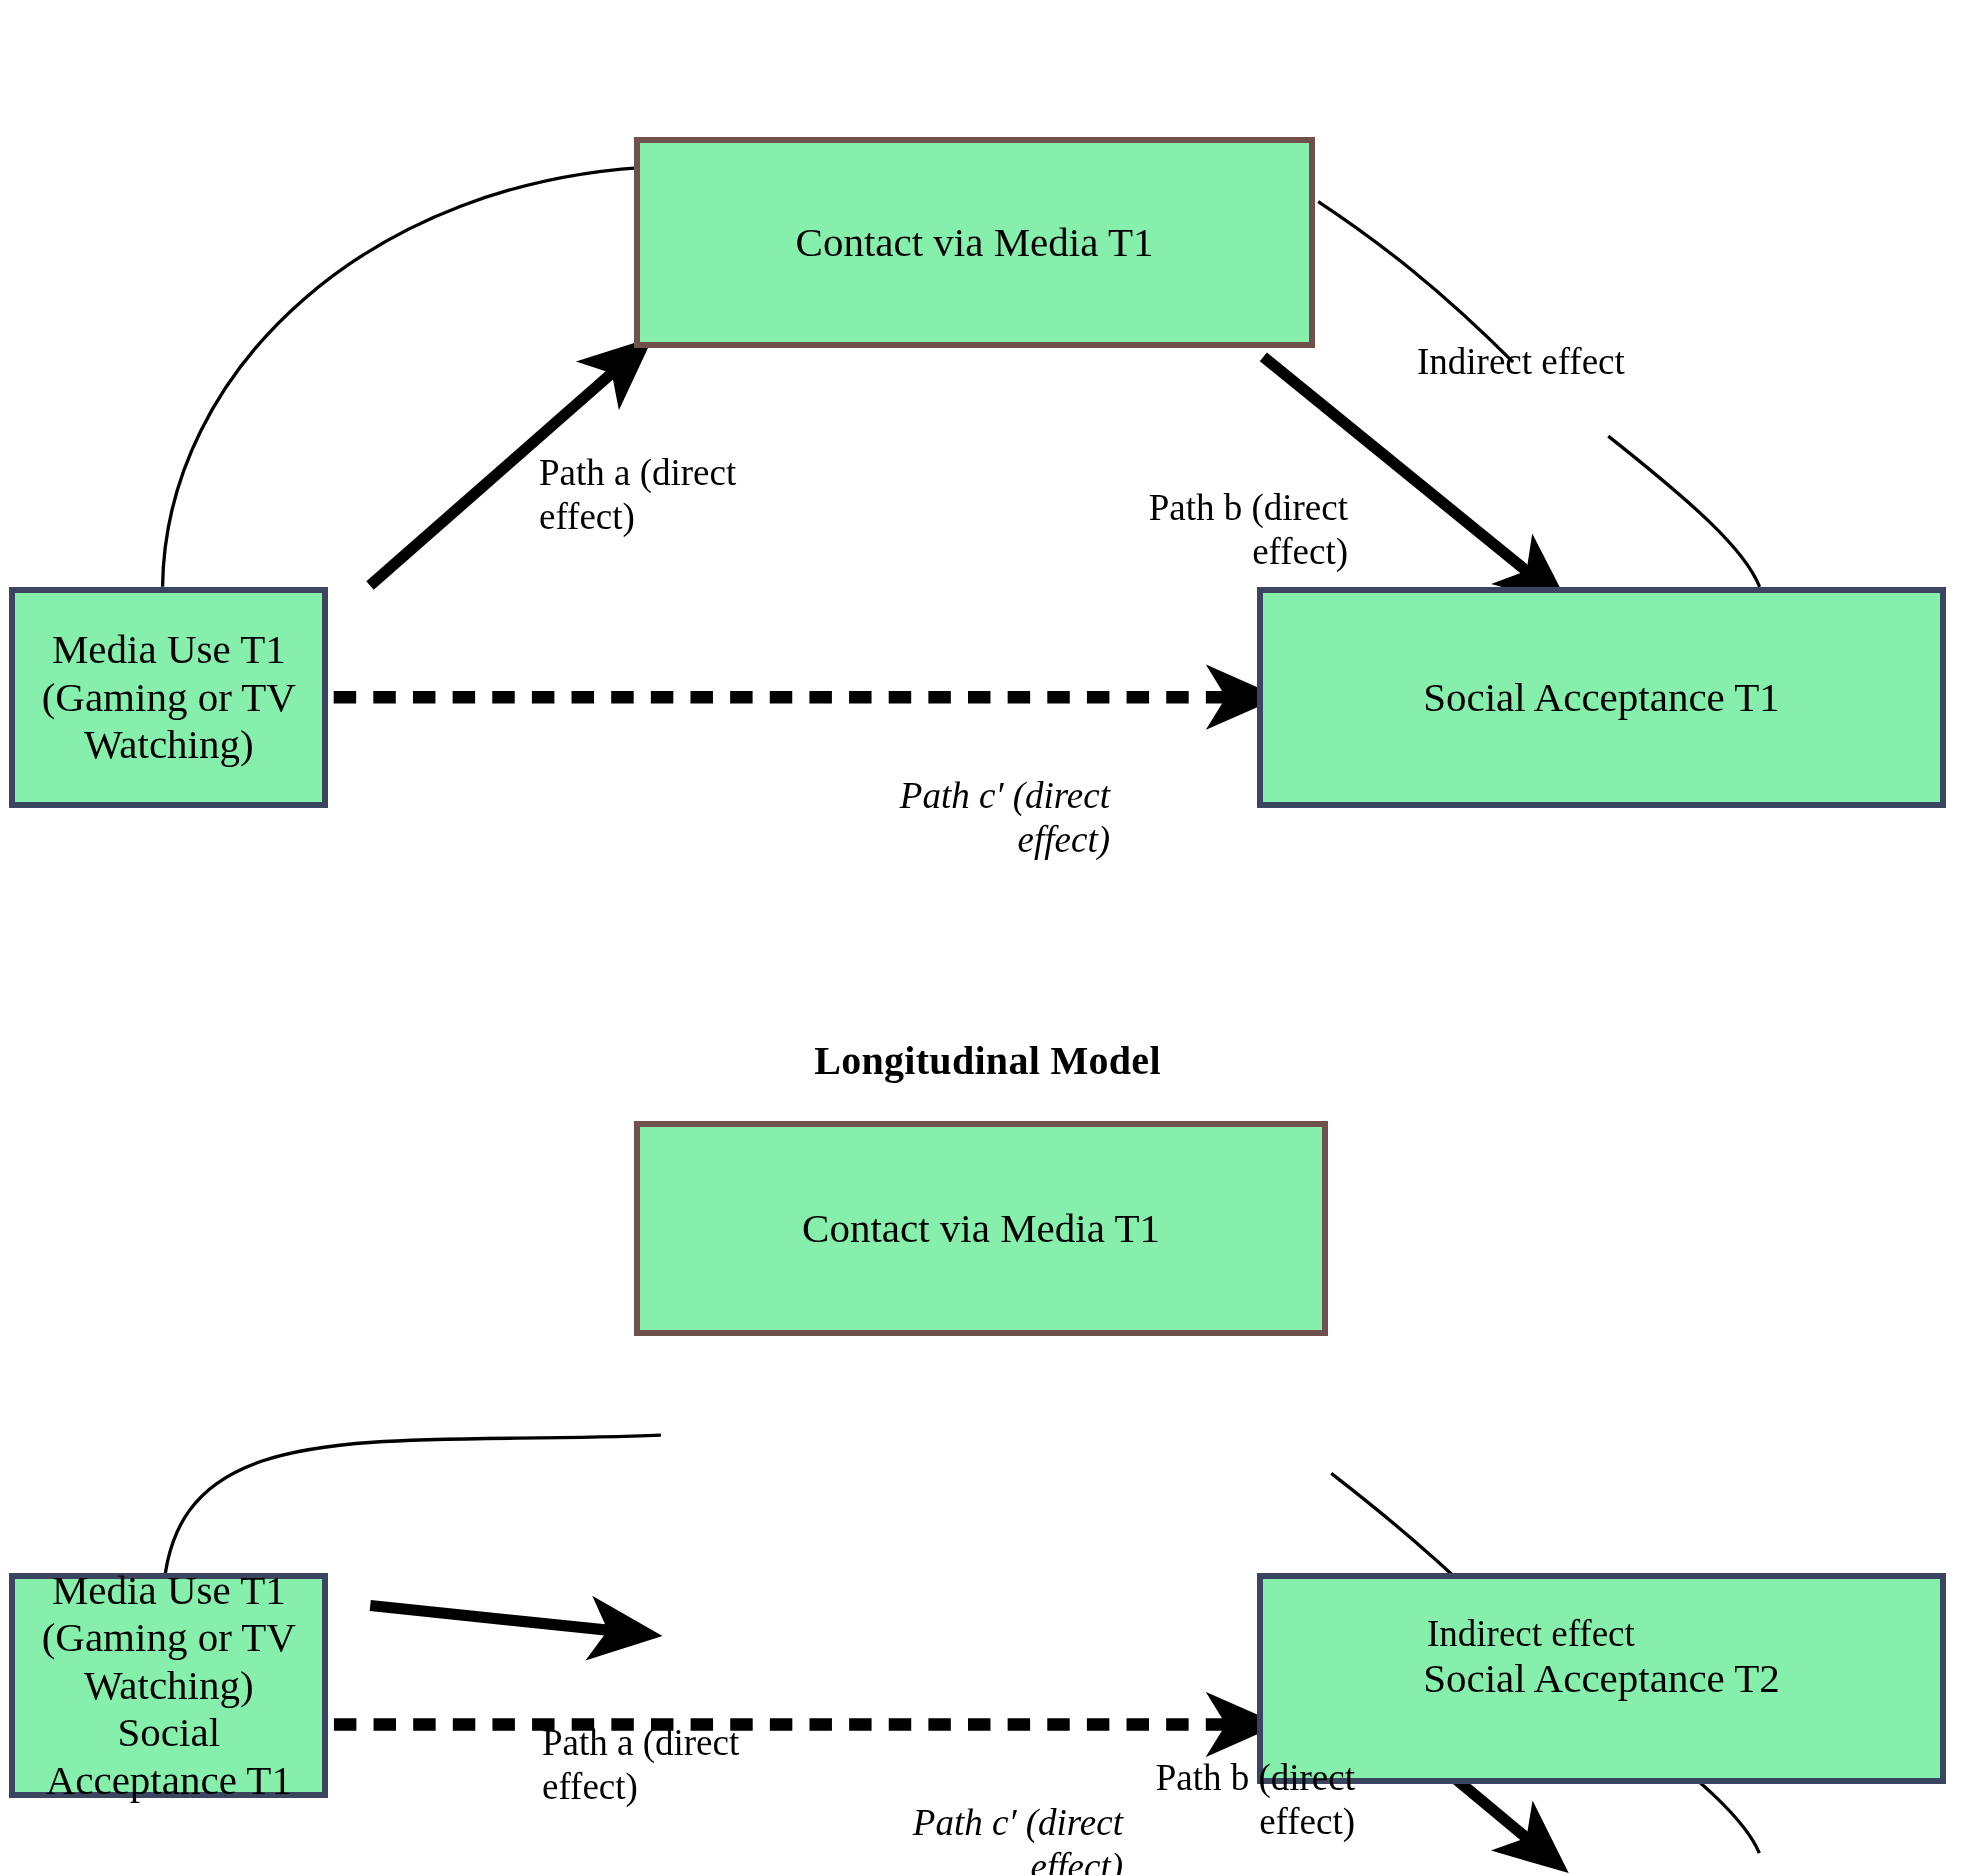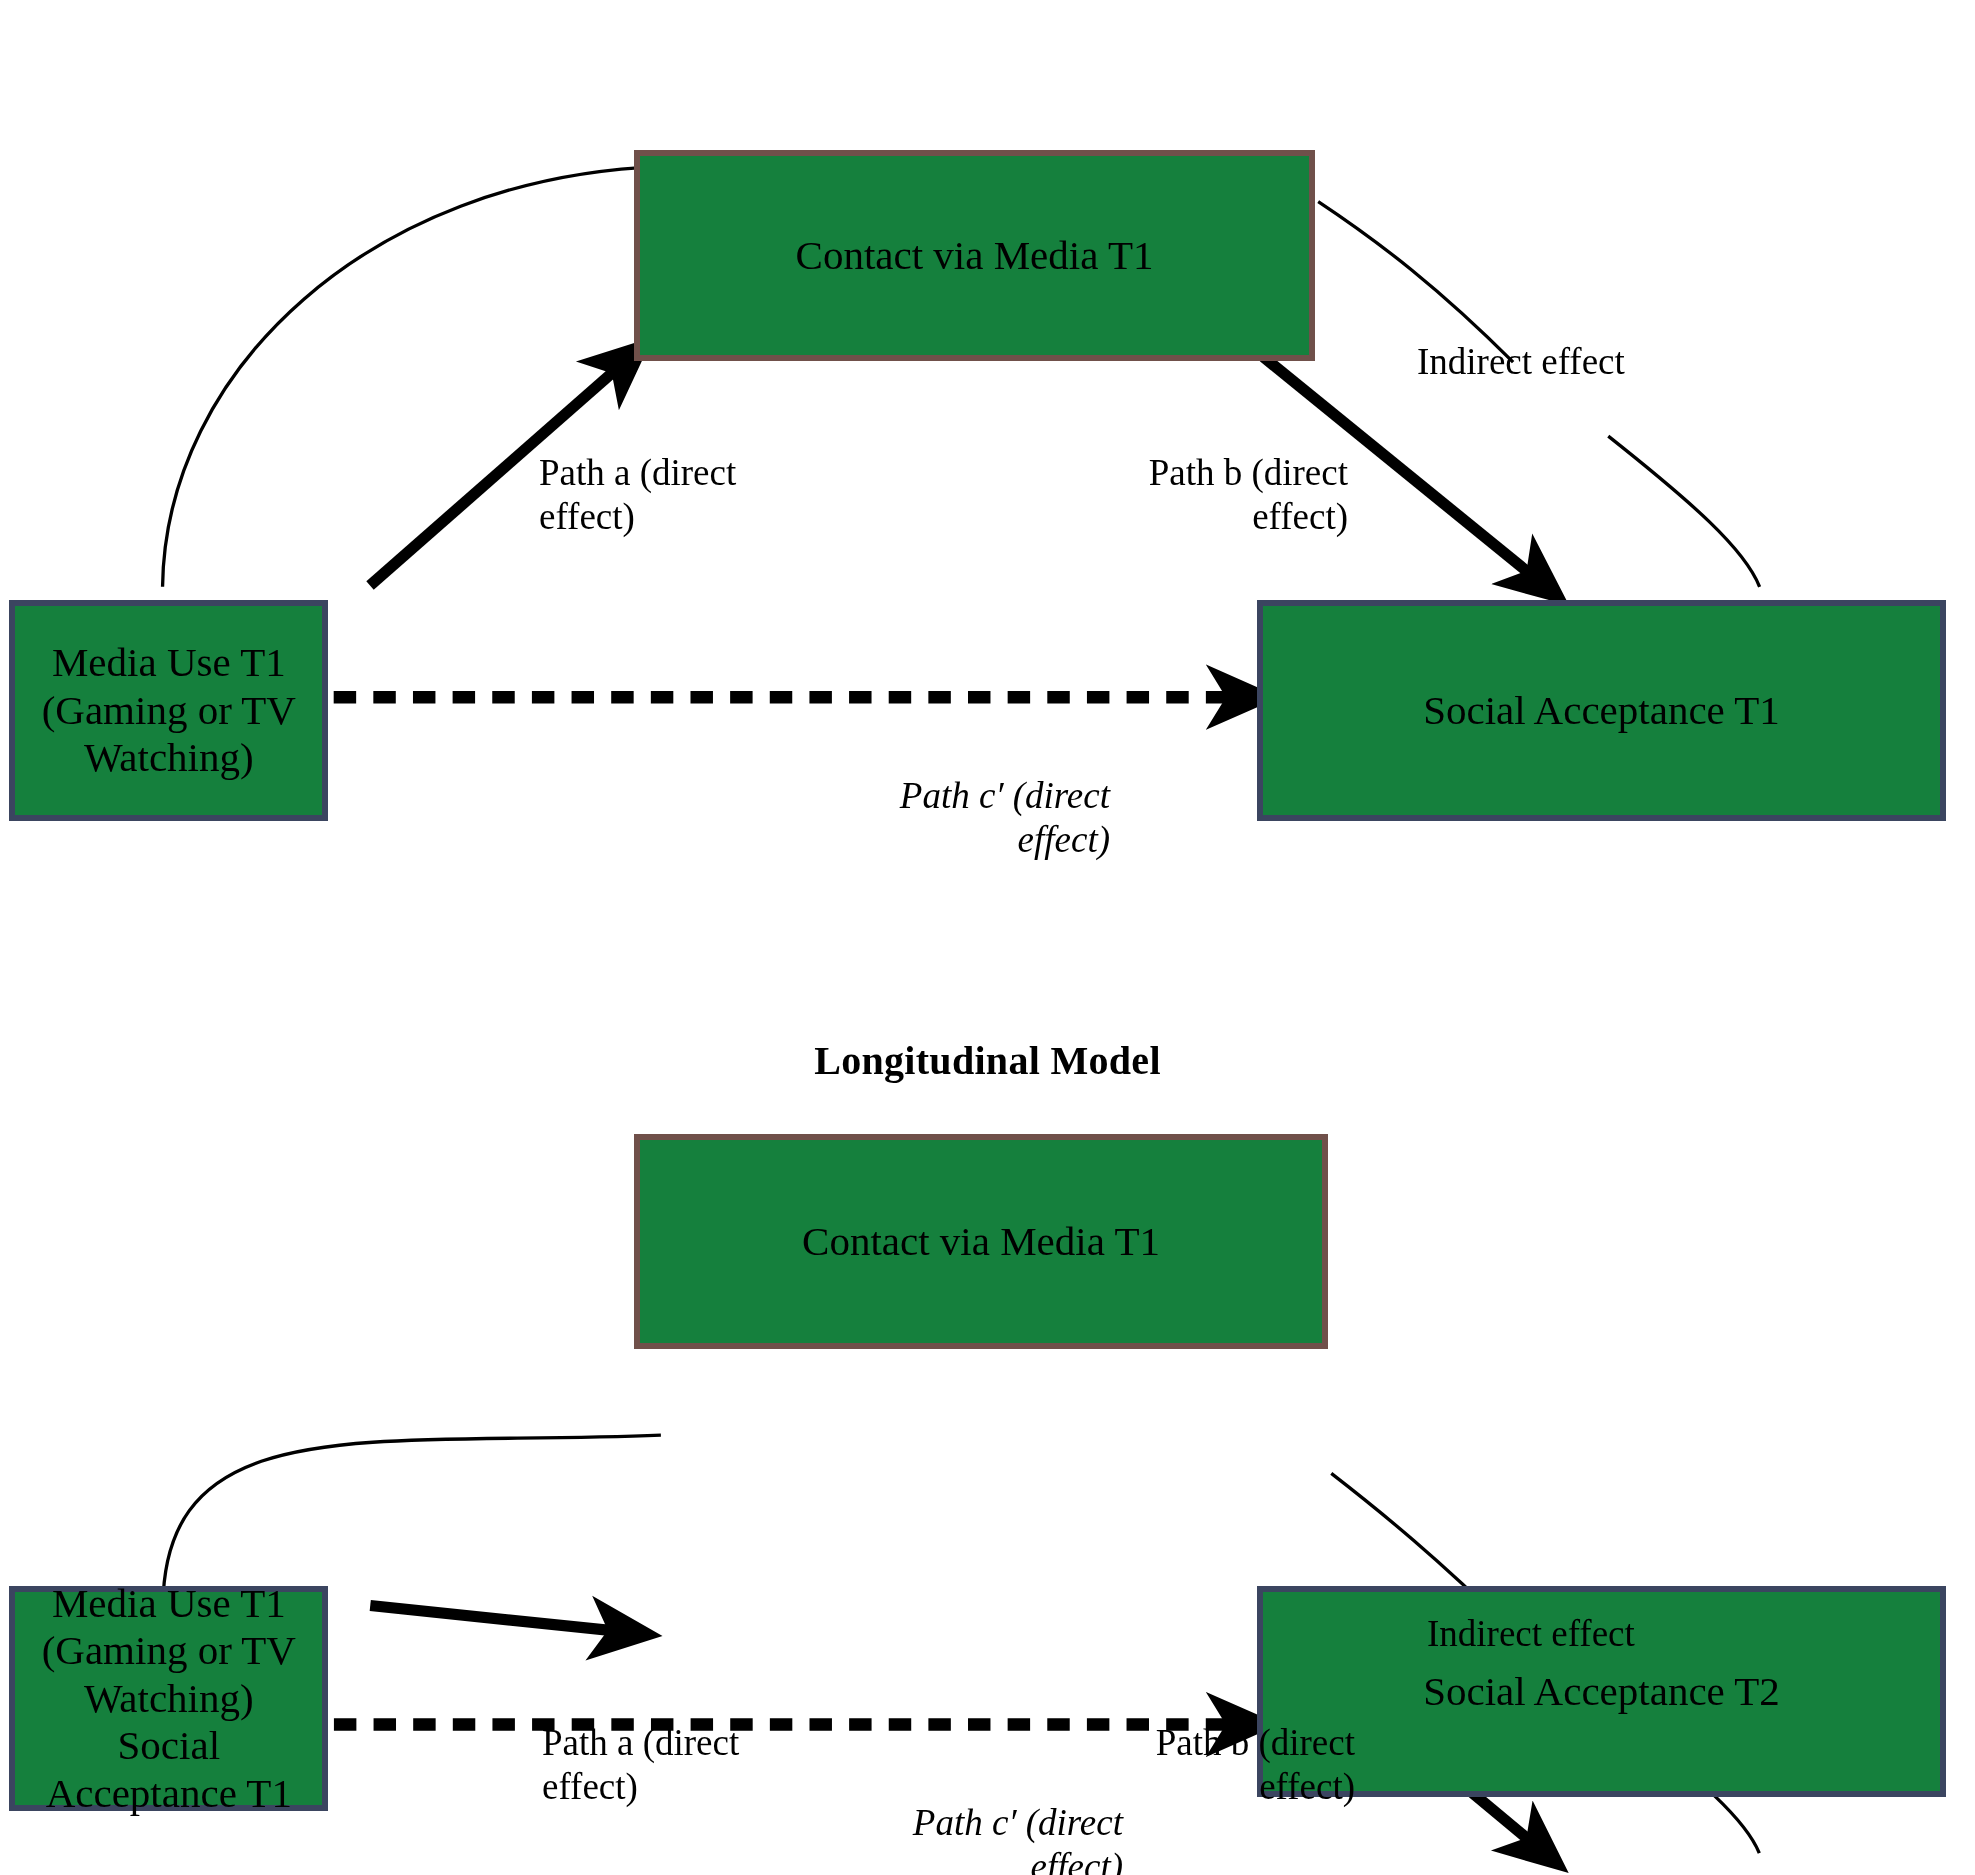--- a/index.html
+++ b/index.html
@@ -1,28 +1,28 @@
 <!DOCTYPE html>
 <html style="font-size:10.6px"><head>
 <meta charset="utf-8">
 <style>
   html,body{margin:0;padding:0;background:#fff;}
   body{width:1975px;height:1875px;position:relative;
        font-family:"Liberation Serif","DejaVu Serif",serif;color:#000;}
   .panel{position:absolute;left:0;width:1975px;}
   .panel-title{position:absolute;width:100%;text-align:center;
        font-weight:bold;font-size:40px;letter-spacing:0.3px;}
-  .node{position:absolute;box-sizing:border-box;background:#15803d;
-       display:flex;align-items:center;justify-content:center;text-align:center;margin-top:13px;}
+  .node{position:absolute;box-sizing:border-box;background:#86efac;
+       display:flex;align-items:center;justify-content:center;text-align:center;}
   .node .label{font-size:41px;line-height:1.16;padding:0 6.6px;}
   .node.mediator{border:6px solid #70504a;}
   .node.endpoint{border:6px solid #3b4560;}
   .edge-label{position:absolute;font-size:37px;line-height:1.18;}
   .edge-label.lbl-a{text-align:left;}
-  .edge-label.lbl-b{text-align:right;}
+  .edge-label.lbl-b{text-align:right;margin-top:35px;}
   .edge-label.lbl-c{text-align:right;font-style:italic;}
   .edge-label.lbl-ind{text-align:left;white-space:nowrap;}
   svg.wires{position:absolute;left:0;top:0;overflow:visible;pointer-events:none;}
   .solid-path{stroke:#000;stroke-width:17;fill:none;}
   .dashed-path{stroke:#000;stroke-width:19;fill:none;stroke-dasharray:34 26;stroke-linecap:butt;}
   .arc-path{stroke:#000;stroke-width:5;fill:none;}
 </style>
 </head>
 <body>
 

